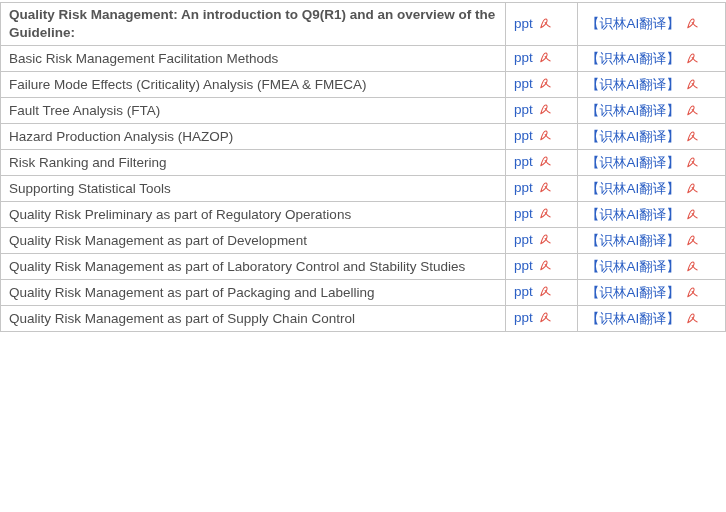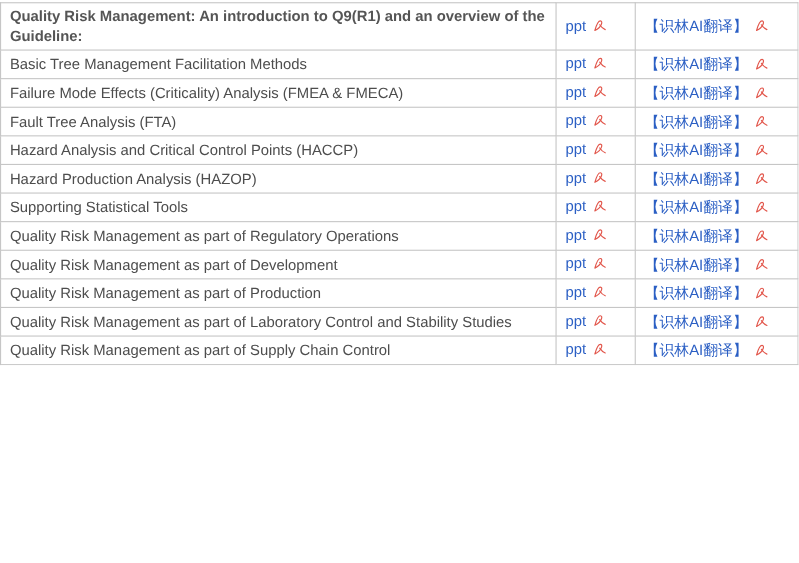--- a/index.html
+++ b/index.html
@@ -66,21 +66,21 @@
           <td class="c-ppt"><a class="doc-link">ppt</a><span class="pdf-ico"><svg width="13" height="13" viewBox="0 0 16 16" aria-hidden="true">
                 <path d="M2.2 13.2 C4.2 6.2 6.4 2.4 8.4 2.5 C9.9 2.6 10.3 4 9.6 5.9 C8.7 8.3 5.9 11.5 2.2 13.2 Z" fill="none" stroke="#e2574c" stroke-width="1.3" stroke-linejoin="round"></path>
                 <path d="M7.6 6.8 C9.2 9.2 11.6 11.3 13.8 12.2" fill="none" stroke="#e2574c" stroke-width="1.3" stroke-linecap="round"></path>
               </svg></span></td>
           <td class="c-translate"><a class="doc-link">【识林AI翻译】</a><span class="pdf-ico"><svg width="13" height="13" viewBox="0 0 16 16" aria-hidden="true">
                 <path d="M2.2 13.2 C4.2 6.2 6.4 2.4 8.4 2.5 C9.9 2.6 10.3 4 9.6 5.9 C8.7 8.3 5.9 11.5 2.2 13.2 Z" fill="none" stroke="#e2574c" stroke-width="1.3" stroke-linejoin="round"></path>
                 <path d="M7.6 6.8 C9.2 9.2 11.6 11.3 13.8 12.2" fill="none" stroke="#e2574c" stroke-width="1.3" stroke-linecap="round"></path>
               </svg></span></td>
         </tr>
         <tr class="row-normal">
-          <td class="c-title">Basic Tree Management Facilitation Methods</td>
+          <td class="c-title">Basic Risk Management Facilitation Methods</td>
           <td class="c-ppt"><a class="doc-link">ppt</a><span class="pdf-ico"><svg width="13" height="13" viewBox="0 0 16 16" aria-hidden="true">
                 <path d="M2.2 13.2 C4.2 6.2 6.4 2.4 8.4 2.5 C9.9 2.6 10.3 4 9.6 5.9 C8.7 8.3 5.9 11.5 2.2 13.2 Z" fill="none" stroke="#e2574c" stroke-width="1.3" stroke-linejoin="round"></path>
                 <path d="M7.6 6.8 C9.2 9.2 11.6 11.3 13.8 12.2" fill="none" stroke="#e2574c" stroke-width="1.3" stroke-linecap="round"></path>
               </svg></span></td>
           <td class="c-translate"><a class="doc-link">【识林AI翻译】</a><span class="pdf-ico"><svg width="13" height="13" viewBox="0 0 16 16" aria-hidden="true">
                 <path d="M2.2 13.2 C4.2 6.2 6.4 2.4 8.4 2.5 C9.9 2.6 10.3 4 9.6 5.9 C8.7 8.3 5.9 11.5 2.2 13.2 Z" fill="none" stroke="#e2574c" stroke-width="1.3" stroke-linejoin="round"></path>
                 <path d="M7.6 6.8 C9.2 9.2 11.6 11.3 13.8 12.2" fill="none" stroke="#e2574c" stroke-width="1.3" stroke-linecap="round"></path>
               </svg></span></td>
         </tr>
         <tr class="row-normal">
@@ -99,54 +99,54 @@
           <td class="c-ppt"><a class="doc-link">ppt</a><span class="pdf-ico"><svg width="13" height="13" viewBox="0 0 16 16" aria-hidden="true">
                 <path d="M2.2 13.2 C4.2 6.2 6.4 2.4 8.4 2.5 C9.9 2.6 10.3 4 9.6 5.9 C8.7 8.3 5.9 11.5 2.2 13.2 Z" fill="none" stroke="#e2574c" stroke-width="1.3" stroke-linejoin="round"></path>
                 <path d="M7.6 6.8 C9.2 9.2 11.6 11.3 13.8 12.2" fill="none" stroke="#e2574c" stroke-width="1.3" stroke-linecap="round"></path>
               </svg></span></td>
           <td class="c-translate"><a class="doc-link">【识林AI翻译】</a><span class="pdf-ico"><svg width="13" height="13" viewBox="0 0 16 16" aria-hidden="true">
                 <path d="M2.2 13.2 C4.2 6.2 6.4 2.4 8.4 2.5 C9.9 2.6 10.3 4 9.6 5.9 C8.7 8.3 5.9 11.5 2.2 13.2 Z" fill="none" stroke="#e2574c" stroke-width="1.3" stroke-linejoin="round"></path>
                 <path d="M7.6 6.8 C9.2 9.2 11.6 11.3 13.8 12.2" fill="none" stroke="#e2574c" stroke-width="1.3" stroke-linecap="round"></path>
               </svg></span></td>
         </tr>
         <tr class="row-normal">
-          <td class="c-title">Hazard Analysis and Critical Control Points (HACCP)</td>
-          <td class="c-ppt"><a class="doc-link">ppt</a><span class="pdf-ico"><svg width="13" height="13" viewBox="0 0 16 16" aria-hidden="true">
-                <path d="M2.2 13.2 C4.2 6.2 6.4 2.4 8.4 2.5 C9.9 2.6 10.3 4 9.6 5.9 C8.7 8.3 5.9 11.5 2.2 13.2 Z" fill="none" stroke="#e2574c" stroke-width="1.3" stroke-linejoin="round"></path>
-                <path d="M7.6 6.8 C9.2 9.2 11.6 11.3 13.8 12.2" fill="none" stroke="#e2574c" stroke-width="1.3" stroke-linecap="round"></path>
-              </svg></span></td>
-          <td class="c-translate"><a class="doc-link">【识林AI翻译】</a><span class="pdf-ico"><svg width="13" height="13" viewBox="0 0 16 16" aria-hidden="true">
-                <path d="M2.2 13.2 C4.2 6.2 6.4 2.4 8.4 2.5 C9.9 2.6 10.3 4 9.6 5.9 C8.7 8.3 5.9 11.5 2.2 13.2 Z" fill="none" stroke="#e2574c" stroke-width="1.3" stroke-linejoin="round"></path>
-                <path d="M7.6 6.8 C9.2 9.2 11.6 11.3 13.8 12.2" fill="none" stroke="#e2574c" stroke-width="1.3" stroke-linecap="round"></path>
-              </svg></span></td>
-        </tr>
-        <tr class="row-normal">
           <td class="c-title">Hazard Production Analysis (HAZOP)</td>
           <td class="c-ppt"><a class="doc-link">ppt</a><span class="pdf-ico"><svg width="13" height="13" viewBox="0 0 16 16" aria-hidden="true">
                 <path d="M2.2 13.2 C4.2 6.2 6.4 2.4 8.4 2.5 C9.9 2.6 10.3 4 9.6 5.9 C8.7 8.3 5.9 11.5 2.2 13.2 Z" fill="none" stroke="#e2574c" stroke-width="1.3" stroke-linejoin="round"></path>
                 <path d="M7.6 6.8 C9.2 9.2 11.6 11.3 13.8 12.2" fill="none" stroke="#e2574c" stroke-width="1.3" stroke-linecap="round"></path>
               </svg></span></td>
           <td class="c-translate"><a class="doc-link">【识林AI翻译】</a><span class="pdf-ico"><svg width="13" height="13" viewBox="0 0 16 16" aria-hidden="true">
                 <path d="M2.2 13.2 C4.2 6.2 6.4 2.4 8.4 2.5 C9.9 2.6 10.3 4 9.6 5.9 C8.7 8.3 5.9 11.5 2.2 13.2 Z" fill="none" stroke="#e2574c" stroke-width="1.3" stroke-linejoin="round"></path>
                 <path d="M7.6 6.8 C9.2 9.2 11.6 11.3 13.8 12.2" fill="none" stroke="#e2574c" stroke-width="1.3" stroke-linecap="round"></path>
               </svg></span></td>
         </tr>
         <tr class="row-normal">
+          <td class="c-title">Risk Ranking and Filtering</td>
+          <td class="c-ppt"><a class="doc-link">ppt</a><span class="pdf-ico"><svg width="13" height="13" viewBox="0 0 16 16" aria-hidden="true">
+                <path d="M2.2 13.2 C4.2 6.2 6.4 2.4 8.4 2.5 C9.9 2.6 10.3 4 9.6 5.9 C8.7 8.3 5.9 11.5 2.2 13.2 Z" fill="none" stroke="#e2574c" stroke-width="1.3" stroke-linejoin="round"></path>
+                <path d="M7.6 6.8 C9.2 9.2 11.6 11.3 13.8 12.2" fill="none" stroke="#e2574c" stroke-width="1.3" stroke-linecap="round"></path>
+              </svg></span></td>
+          <td class="c-translate"><a class="doc-link">【识林AI翻译】</a><span class="pdf-ico"><svg width="13" height="13" viewBox="0 0 16 16" aria-hidden="true">
+                <path d="M2.2 13.2 C4.2 6.2 6.4 2.4 8.4 2.5 C9.9 2.6 10.3 4 9.6 5.9 C8.7 8.3 5.9 11.5 2.2 13.2 Z" fill="none" stroke="#e2574c" stroke-width="1.3" stroke-linejoin="round"></path>
+                <path d="M7.6 6.8 C9.2 9.2 11.6 11.3 13.8 12.2" fill="none" stroke="#e2574c" stroke-width="1.3" stroke-linecap="round"></path>
+              </svg></span></td>
+        </tr>
+        <tr class="row-normal">
           <td class="c-title">Supporting Statistical Tools</td>
           <td class="c-ppt"><a class="doc-link">ppt</a><span class="pdf-ico"><svg width="13" height="13" viewBox="0 0 16 16" aria-hidden="true">
                 <path d="M2.2 13.2 C4.2 6.2 6.4 2.4 8.4 2.5 C9.9 2.6 10.3 4 9.6 5.9 C8.7 8.3 5.9 11.5 2.2 13.2 Z" fill="none" stroke="#e2574c" stroke-width="1.3" stroke-linejoin="round"></path>
                 <path d="M7.6 6.8 C9.2 9.2 11.6 11.3 13.8 12.2" fill="none" stroke="#e2574c" stroke-width="1.3" stroke-linecap="round"></path>
               </svg></span></td>
           <td class="c-translate"><a class="doc-link">【识林AI翻译】</a><span class="pdf-ico"><svg width="13" height="13" viewBox="0 0 16 16" aria-hidden="true">
                 <path d="M2.2 13.2 C4.2 6.2 6.4 2.4 8.4 2.5 C9.9 2.6 10.3 4 9.6 5.9 C8.7 8.3 5.9 11.5 2.2 13.2 Z" fill="none" stroke="#e2574c" stroke-width="1.3" stroke-linejoin="round"></path>
                 <path d="M7.6 6.8 C9.2 9.2 11.6 11.3 13.8 12.2" fill="none" stroke="#e2574c" stroke-width="1.3" stroke-linecap="round"></path>
               </svg></span></td>
         </tr>
         <tr class="row-normal">
-          <td class="c-title">Quality Risk Management as part of Regulatory Operations</td>
+          <td class="c-title">Quality Risk Preliminary as part of Regulatory Operations</td>
           <td class="c-ppt"><a class="doc-link">ppt</a><span class="pdf-ico"><svg width="13" height="13" viewBox="0 0 16 16" aria-hidden="true">
                 <path d="M2.2 13.2 C4.2 6.2 6.4 2.4 8.4 2.5 C9.9 2.6 10.3 4 9.6 5.9 C8.7 8.3 5.9 11.5 2.2 13.2 Z" fill="none" stroke="#e2574c" stroke-width="1.3" stroke-linejoin="round"></path>
                 <path d="M7.6 6.8 C9.2 9.2 11.6 11.3 13.8 12.2" fill="none" stroke="#e2574c" stroke-width="1.3" stroke-linecap="round"></path>
               </svg></span></td>
           <td class="c-translate"><a class="doc-link">【识林AI翻译】</a><span class="pdf-ico"><svg width="13" height="13" viewBox="0 0 16 16" aria-hidden="true">
                 <path d="M2.2 13.2 C4.2 6.2 6.4 2.4 8.4 2.5 C9.9 2.6 10.3 4 9.6 5.9 C8.7 8.3 5.9 11.5 2.2 13.2 Z" fill="none" stroke="#e2574c" stroke-width="1.3" stroke-linejoin="round"></path>
                 <path d="M7.6 6.8 C9.2 9.2 11.6 11.3 13.8 12.2" fill="none" stroke="#e2574c" stroke-width="1.3" stroke-linecap="round"></path>
               </svg></span></td>
         </tr>
         <tr class="row-normal">
@@ -154,32 +154,32 @@
           <td class="c-ppt"><a class="doc-link">ppt</a><span class="pdf-ico"><svg width="13" height="13" viewBox="0 0 16 16" aria-hidden="true">
                 <path d="M2.2 13.2 C4.2 6.2 6.4 2.4 8.4 2.5 C9.9 2.6 10.3 4 9.6 5.9 C8.7 8.3 5.9 11.5 2.2 13.2 Z" fill="none" stroke="#e2574c" stroke-width="1.3" stroke-linejoin="round"></path>
                 <path d="M7.6 6.8 C9.2 9.2 11.6 11.3 13.8 12.2" fill="none" stroke="#e2574c" stroke-width="1.3" stroke-linecap="round"></path>
               </svg></span></td>
           <td class="c-translate"><a class="doc-link">【识林AI翻译】</a><span class="pdf-ico"><svg width="13" height="13" viewBox="0 0 16 16" aria-hidden="true">
                 <path d="M2.2 13.2 C4.2 6.2 6.4 2.4 8.4 2.5 C9.9 2.6 10.3 4 9.6 5.9 C8.7 8.3 5.9 11.5 2.2 13.2 Z" fill="none" stroke="#e2574c" stroke-width="1.3" stroke-linejoin="round"></path>
                 <path d="M7.6 6.8 C9.2 9.2 11.6 11.3 13.8 12.2" fill="none" stroke="#e2574c" stroke-width="1.3" stroke-linecap="round"></path>
               </svg></span></td>
         </tr>
         <tr class="row-normal">
-          <td class="c-title">Quality Risk Management as part of Production</td>
-          <td class="c-ppt"><a class="doc-link">ppt</a><span class="pdf-ico"><svg width="13" height="13" viewBox="0 0 16 16" aria-hidden="true">
-                <path d="M2.2 13.2 C4.2 6.2 6.4 2.4 8.4 2.5 C9.9 2.6 10.3 4 9.6 5.9 C8.7 8.3 5.9 11.5 2.2 13.2 Z" fill="none" stroke="#e2574c" stroke-width="1.3" stroke-linejoin="round"></path>
-                <path d="M7.6 6.8 C9.2 9.2 11.6 11.3 13.8 12.2" fill="none" stroke="#e2574c" stroke-width="1.3" stroke-linecap="round"></path>
-              </svg></span></td>
-          <td class="c-translate"><a class="doc-link">【识林AI翻译】</a><span class="pdf-ico"><svg width="13" height="13" viewBox="0 0 16 16" aria-hidden="true">
-                <path d="M2.2 13.2 C4.2 6.2 6.4 2.4 8.4 2.5 C9.9 2.6 10.3 4 9.6 5.9 C8.7 8.3 5.9 11.5 2.2 13.2 Z" fill="none" stroke="#e2574c" stroke-width="1.3" stroke-linejoin="round"></path>
-                <path d="M7.6 6.8 C9.2 9.2 11.6 11.3 13.8 12.2" fill="none" stroke="#e2574c" stroke-width="1.3" stroke-linecap="round"></path>
-              </svg></span></td>
-        </tr>
-        <tr class="row-normal">
           <td class="c-title">Quality Risk Management as part of Laboratory Control and Stability Studies</td>
+          <td class="c-ppt"><a class="doc-link">ppt</a><span class="pdf-ico"><svg width="13" height="13" viewBox="0 0 16 16" aria-hidden="true">
+                <path d="M2.2 13.2 C4.2 6.2 6.4 2.4 8.4 2.5 C9.9 2.6 10.3 4 9.6 5.9 C8.7 8.3 5.9 11.5 2.2 13.2 Z" fill="none" stroke="#e2574c" stroke-width="1.3" stroke-linejoin="round"></path>
+                <path d="M7.6 6.8 C9.2 9.2 11.6 11.3 13.8 12.2" fill="none" stroke="#e2574c" stroke-width="1.3" stroke-linecap="round"></path>
+              </svg></span></td>
+          <td class="c-translate"><a class="doc-link">【识林AI翻译】</a><span class="pdf-ico"><svg width="13" height="13" viewBox="0 0 16 16" aria-hidden="true">
+                <path d="M2.2 13.2 C4.2 6.2 6.4 2.4 8.4 2.5 C9.9 2.6 10.3 4 9.6 5.9 C8.7 8.3 5.9 11.5 2.2 13.2 Z" fill="none" stroke="#e2574c" stroke-width="1.3" stroke-linejoin="round"></path>
+                <path d="M7.6 6.8 C9.2 9.2 11.6 11.3 13.8 12.2" fill="none" stroke="#e2574c" stroke-width="1.3" stroke-linecap="round"></path>
+              </svg></span></td>
+        </tr>
+        <tr class="row-normal">
+          <td class="c-title">Quality Risk Management as part of Packaging and Labelling</td>
           <td class="c-ppt"><a class="doc-link">ppt</a><span class="pdf-ico"><svg width="13" height="13" viewBox="0 0 16 16" aria-hidden="true">
                 <path d="M2.2 13.2 C4.2 6.2 6.4 2.4 8.4 2.5 C9.9 2.6 10.3 4 9.6 5.9 C8.7 8.3 5.9 11.5 2.2 13.2 Z" fill="none" stroke="#e2574c" stroke-width="1.3" stroke-linejoin="round"></path>
                 <path d="M7.6 6.8 C9.2 9.2 11.6 11.3 13.8 12.2" fill="none" stroke="#e2574c" stroke-width="1.3" stroke-linecap="round"></path>
               </svg></span></td>
           <td class="c-translate"><a class="doc-link">【识林AI翻译】</a><span class="pdf-ico"><svg width="13" height="13" viewBox="0 0 16 16" aria-hidden="true">
                 <path d="M2.2 13.2 C4.2 6.2 6.4 2.4 8.4 2.5 C9.9 2.6 10.3 4 9.6 5.9 C8.7 8.3 5.9 11.5 2.2 13.2 Z" fill="none" stroke="#e2574c" stroke-width="1.3" stroke-linejoin="round"></path>
                 <path d="M7.6 6.8 C9.2 9.2 11.6 11.3 13.8 12.2" fill="none" stroke="#e2574c" stroke-width="1.3" stroke-linecap="round"></path>
               </svg></span></td>
         </tr>
         <tr class="row-normal">

